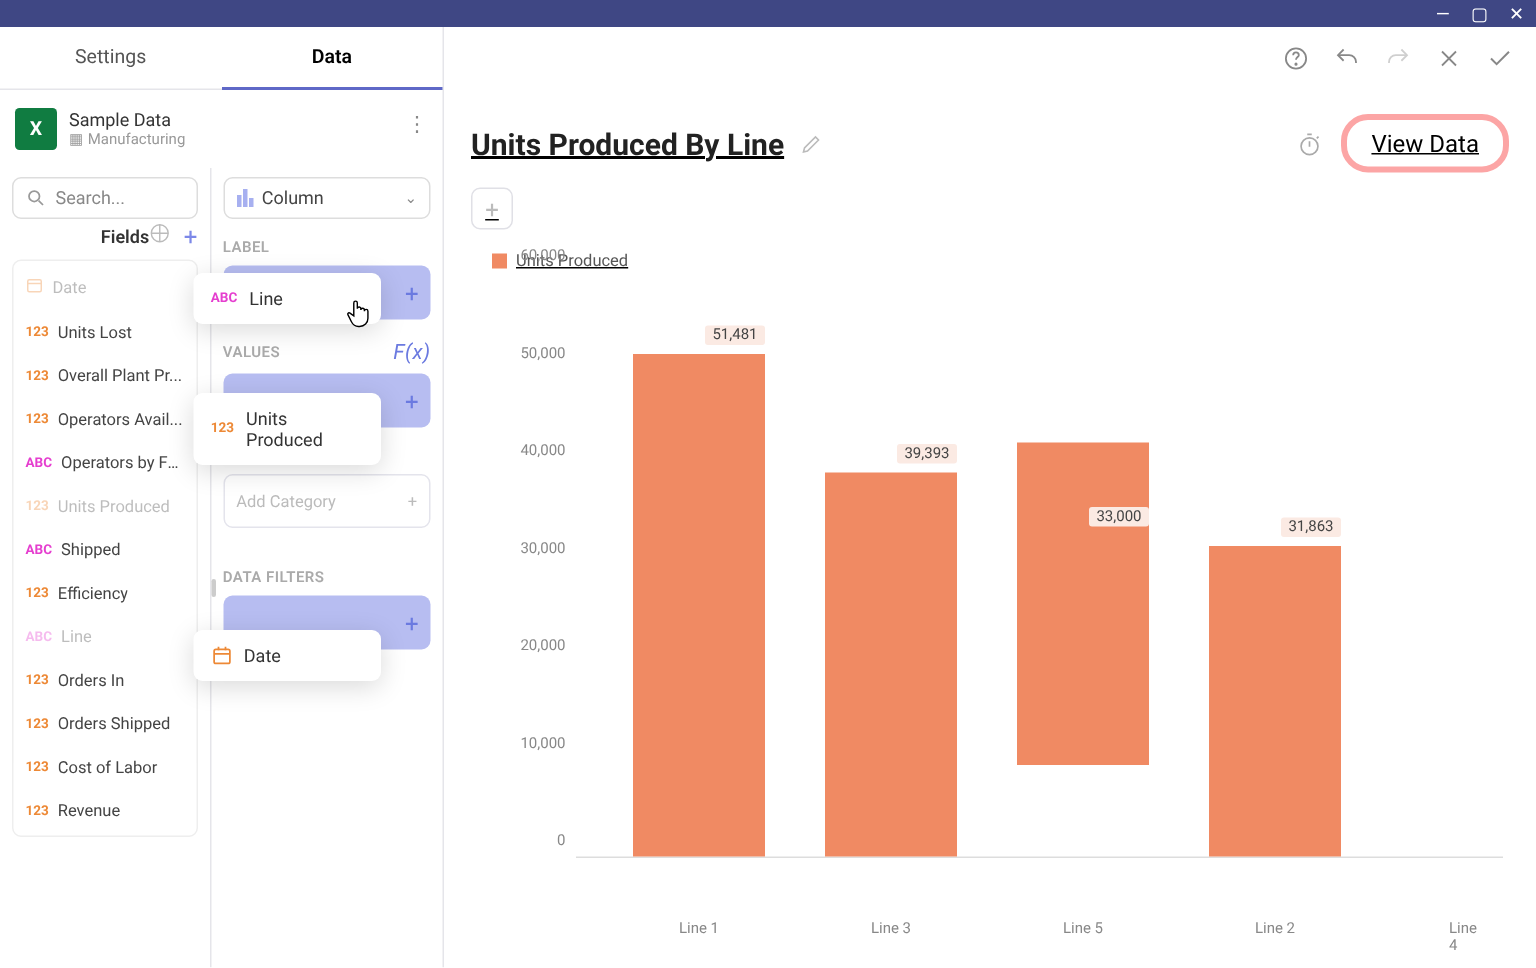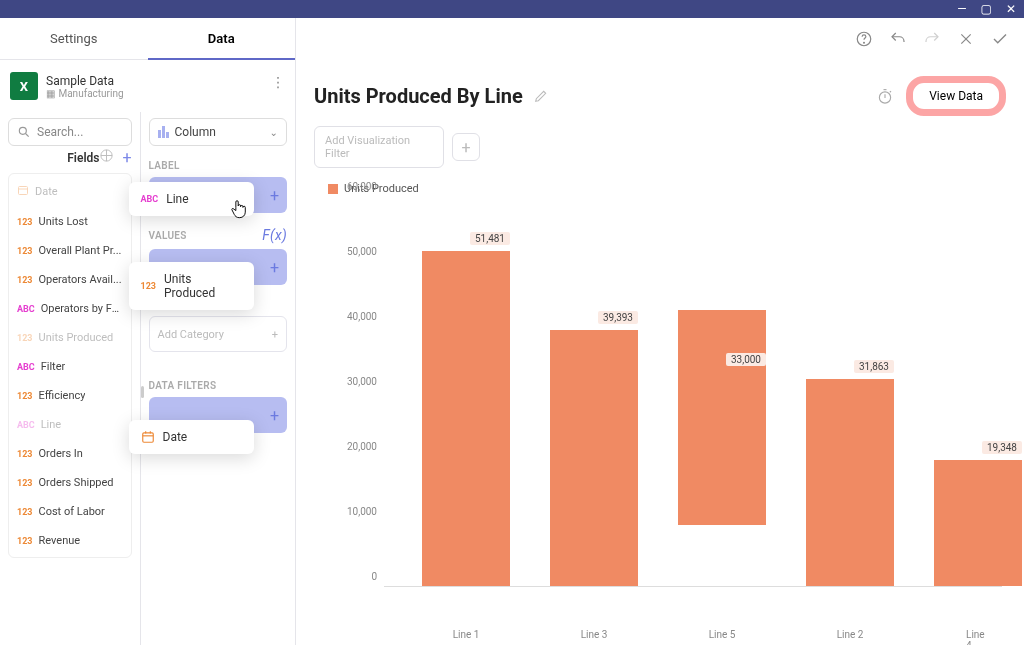--- a/index.html
+++ b/index.html
@@ -51,32 +51,32 @@
 .empty-zone { border:1px solid #e4e4ec; border-radius:6px; height:36px; display:flex; align-items:center; justify-content:space-between; padding:16px 8px; color:#bbb; font-size:11px; }
 
 .drag-chip { position:absolute; background:#fff; border-radius:6px; box-shadow:0 4px 18px rgba(0,0,0,.15); padding:10px 12px; display:flex; align-items:center; gap:8px; font-size:12px; color:#333; z-index:20; pointer-events:none; }
 .drag-chip.line { left:-12px; top:70px; width:125px; }
 .drag-chip.units { left:-12px; top:150px; width:125px; }
 .drag-chip.date { left:-12px; top:308px; width:125px; }
 .cursor-hand { position:absolute; left:88px; top:86px; z-index:25; pointer-events:none; }
 
 .divider-left { position:absolute; left:0; top:274px; width:3px; height:12px; background:#ccc; border-radius:2px; }
 
-.main { flex:1; display:flex; flex-direction:column; }
+.main { flex:1; display:flex; flex-direction:column;text-decoration:underline; }
 .toolbar { height:42px; display:flex; align-items:center; justify-content:flex-end; gap:14px; padding:0 14px; border-bottom:1px solid transparent; }
 .tool-ic { width:20px; height:20px; color:#888; cursor:pointer; display:flex; align-items:center; justify-content:center; }
 
 .canvas { flex:1; padding:16px 18px 20px; background:#fff; }
 .chart-hdr { display:flex; align-items:center; justify-content:space-between; margin-bottom:10px; }
 .chart-title-row { display:flex; align-items:center; gap:10px; }
 .chart-title { font-size:20px; font-weight:700; color:#222; }
 .edit-pencil { color:#bbb; cursor:pointer; }
 .hdr-right { display:flex; align-items:center; gap:12px; }
 .stopwatch { color:#aaa; }
-.view-data { border:7px solid #fca5a5; background:#fff; border-radius:18px; padding:6px 16px; font-size:12px; cursor:pointer; }
+.view-data { border:4px solid #fca5a5; background:#fff; border-radius:18px; padding:6px 16px; font-size:16px; cursor:pointer; }
 
 .filter-bar { display:flex; align-items:center; gap:8px; margin-bottom:14px; }
 .filter-input { border:1px solid #e0e0e6; border-radius:6px; padding:7px 10px; font-size:11px; color:#bbb; width:130px; }
 .filter-add { width:28px; height:28px; border:1px solid #e0e0e6; border-radius:6px; display:flex; align-items:center; justify-content:center; color:#bbb; font-size:16px; cursor:pointer; }
 
 .legend { display:flex; align-items:center; gap:6px; font-size:11px; color:#555; margin:4px 0 2px 14px; }
 .legend .sw { width:10px; height:10px; background:#f08a63; }
 
 .chart-area { position:relative; height:418px; margin-left:22px; }
 .yaxis { position:absolute; left:0; top:0; bottom:28px; width:46px; }
@@ -158,21 +158,21 @@
             <div class="field-item">
               <span class="ft-txt">ABC</span>
               <span class="name">Operators by Fu...</span>
             </div>
             <div class="field-item faded">
               <span class="ft-num">123</span>
               <span class="name">Units Produced</span>
             </div>
             <div class="field-item">
               <span class="ft-txt">ABC</span>
-              <span class="name">Filter</span>
+              <span class="name">Shipped</span>
             </div>
             <div class="field-item">
               <span class="ft-num">123</span>
               <span class="name">Efficiency</span>
             </div>
             <div class="field-item faded">
               <span class="ft-txt">ABC</span>
               <span class="name">Line</span>
             </div>
             <div class="field-item">
@@ -302,21 +302,20 @@
               <circle cx="12" cy="14" r="7.5"></circle>
               <line x1="12" y1="9.5" x2="12" y2="14.5"></line>
               <line x1="10" y1="3.5" x2="14" y2="3.5"></line>
               <line x1="18.5" y1="7" x2="20" y2="5.5"></line>
             </svg>
           <button class="view-data">View Data</button>
         </div>
       </div>
 
       <div class="filter-bar">
-        <div class="filter-input">Add Visualization Filter</div>
         <div class="filter-add">+</div>
       </div>
 
       <div class="legend">
         <span class="sw"></span>
         <span>Units Produced</span>
       </div>
 
       <div class="chart-area">
         <div class="yaxis" id="yaxis">
@@ -338,24 +337,20 @@
               <div class="bar" style="height: 256.054px;"></div>
             </div>
             <div class="bar-col" style="left: 294px; width: 88px; height: 276px;">
               <div class="bar-lbl" style="bottom: 220.5px;">33,000</div>
               <div class="bar" style="height: 214.5px;"></div>
             </div>
             <div class="bar-col" style="left: 422px; width: 88px; height: 207.109px;">
               <div class="bar-lbl" style="bottom: 213.109px;">31,863</div>
               <div class="bar" style="height: 207.109px;"></div>
             </div>
-            <div class="bar-col" style="left: 550px; width: 88px; height: 125.762px;">
-              <div class="bar-lbl" style="bottom: 131.762px;">19,348</div>
-              <div class="bar" style="height: 125.762px;"></div>
-            </div>
           </div>
         <div class="xaxis" id="xaxis">
             <div class="xtick" style="left: 82px;">Line 1</div>
             <div class="xtick" style="left: 210px;">Line 3</div>
             <div class="xtick" style="left: 338px;">Line 5</div>
             <div class="xtick" style="left: 466px;">Line 2</div>
             <div class="xtick" style="left: 594px;">Line 4</div>
           </div>
       </div>
     </div>

